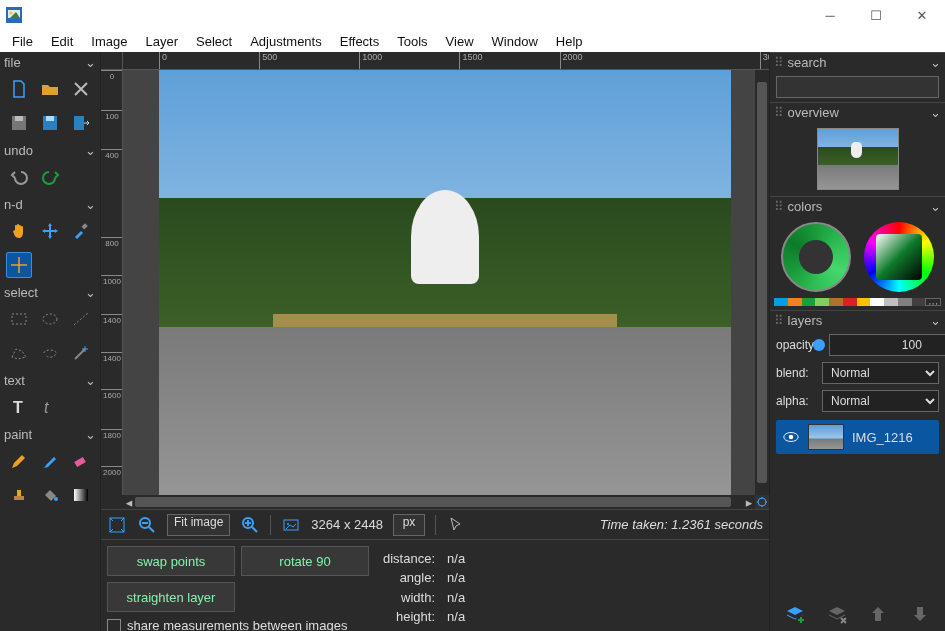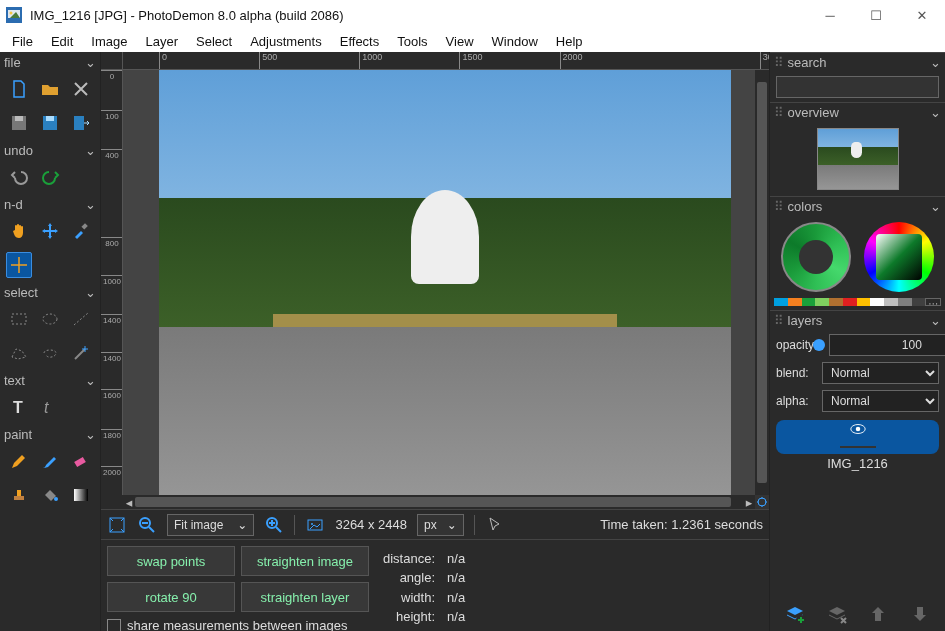--- a/index.html
+++ b/index.html
@@ -28,33 +28,33 @@
   .ruler-v { width:22px; background:#2a2a2a; border-right:1px solid #555; position:relative; overflow:hidden;}
   .ruler-v .tick { position:absolute; left:0; width:22px; border-top:1px solid #888; font-size:8px; color:#aaa; padding-top:1px; text-align:center;}
   .viewport { flex:1; display:flex; min-height:0; }
   .canvas-wrap { flex:1; background:#444; position:relative; overflow:hidden; }
   .hscroll { height:14px; background:#2a2a2a; position:relative;}
   .hscroll .thumb { position:absolute; left:12px; right:24px; top:2px; height:10px; background:#555; border-radius:2px;}
   .hscroll .arw { position:absolute; width:12px; top:0; height:14px; display:flex; align-items:center; justify-content:center; color:#bbb;}
   .vscroll { width:14px; background:#2a2a2a; position:relative;}
   .vscroll .thumb { position:absolute; top:12px; bottom:12px; left:2px; width:10px; background:#555; border-radius:2px;}
   .statusbar { height:30px; background:#2a2a2a; display:flex; align-items:center; gap:10px; padding:0 6px; border-top:1px solid #444;}
-  .drop { height:22px; background:#333; border:1px solid #666; display:flex; align-items:center; padding:0 6px; gap:2px; color:#ddd; font-size:12px;}
+  .drop { height:22px; background:#333; border:1px solid #666; display:flex; align-items:center; padding:0 6px; gap:2px; color:#ddd; font-size:12px;flex-direction:column;}
   .options-bar { height:92px; background:#2a2a2a; border-top:1px solid #444; display:flex; padding:6px; gap:14px; }
   .btn { background:#383838; border:1px solid #555; color:#86efac; display:flex; align-items:center; justify-content:center; font-size:13px; }
   .measure-grid { display:grid; grid-template-columns:auto auto; column-gap:12px; row-gap:2px; align-items:center; margin-top:4px;}
   .measure-grid .lbl { text-align:right; color:#ddd; }
   .search-box { margin:4px 6px; height:22px; border:1px solid #666; background:#333; }
   .overview-img { margin:6px auto; width:82px; height:62px; border:1px solid #888; }
   .swatch-row { display:flex; height:12px; padding:0 4px 4px 4px; gap:0;}
   .swatch-row div { flex:1; }
   .layer-controls { padding:4px 6px; display:flex; flex-direction:column; gap:6px; font-size:12px; }
   .layer-row { display:flex; align-items:center; gap:6px; }
   .layer-row select, .num-in { flex:1; height:22px; background:#222; border:1px solid #666; color:#ddd; font-size:12px; padding:0 4px;}
-  .layer-item { margin:4px 6px; height:34px; background:#0a56a0; display:flex; align-items:center; gap:8px; padding:0 6px; border-radius:8px;flex-direction:column;}
+  .layer-item { margin:4px 6px; height:34px; background:#0a56a0; display:flex; align-items:center; gap:8px; padding:0 6px; border-radius:2px;}
   .layer-thumb { width:36px; height:26px; background:#7aa3c6; border:1px solid #333;}
   .listops { height:34px; display:flex; justify-content:space-around; align-items:center; padding:0 4px;}
   .ico { width:20px; height:20px; }
   .photo { position:absolute; left:36px; top:0; width:572px; height:428px; }
   .sky { position:absolute; left:0; top:0; right:0; height:55%; background:linear-gradient(#5f9fd8,#9bc5e8); }
   .trees { position:absolute; left:0; right:0; top:30%; height:30%; background:linear-gradient(#2a4a1e,#3c6028); }
   .road { position:absolute; left:0; right:0; bottom:0; height:40%; background:linear-gradient(#7a7a7a,#969696); }
   .lawn { position:absolute; left:20%; right:20%; top:57%; height:8%; background:#a38f4a; }
   .dome { position:absolute; left:44%; top:28%; width:12%; height:22%; background:#eee; border-radius:50% 50% 8px 8px; }
   .colorwheel { width:70px; height:70px; border-radius:50%; background:conic-gradient(#1a9a3a,#2fbf55,#45d86c,#2fbf55,#1a9a3a,#0d7a2a,#1a9a3a); border:2px solid #888; position:relative;}
@@ -67,21 +67,20 @@
 <body>
 
 <div class="win">
   <div class="titlebar">
     <svg class="app-icon" viewBox="0 0 16 16">
         <rect width="16" height="16" fill="#2b6cb0"></rect>
         <rect x="2" y="3" width="12" height="8" fill="#e0e8f0"></rect>
         <circle cx="5" cy="6" r="1.5" fill="#f5c542"></circle>
         <polygon points="4,11 10,5 14,11" fill="#4a7a3a"></polygon>
       </svg>
-    <span>IMG_1216 [JPG]  -  PhotoDemon 8.0 alpha (build 2086)</span>
     <div class="wincontrols">
       <div>─</div>
       <div>☐</div>
       <div>✕</div>
     </div>
   </div>
   <div class="menubar">
     <span>File</span>
     <span>Edit</span>
     <span>Image</span>
@@ -386,27 +385,26 @@
         <div class="drop">
             <span>px</span>
             <span style="margin-left:8px;">⌄</span>
           </div>
         <div style="width:1px;height:20px;background:#555;"></div>
         <div>
             <svg class="ico" viewBox="0 0 20 20">
               <path d="M5 3l3 12 2-4 4-2z" fill="none" stroke="#bbb"></path>
             </svg>
           </div>
-        <span style="margin-left:auto;">Time taken: 1.2361 seconds</span>
+        <span style="margin-left:auto;font-style:italic;">Time taken: 1.2361 seconds</span>
       </div>
 
       <div class="options-bar">
         <div style="display:grid;grid-template-columns:128px 128px;gap:6px;">
           <div class="btn" style="height:30px;">swap points</div>
-          <div class="btn" style="height:30px;">straighten image</div>
           <div class="btn" style="height:30px;">rotate 90</div>
           <div class="btn" style="height:30px;">straighten layer</div>
           <label style="grid-column:1/3;display:flex;align-items:center;gap:6px;">
             <span style="width:14px;height:14px;border:1px solid #888;display:inline-block;"></span>
             <span>share measurements between images</span>
           </label>
         </div>
         <div class="measure-grid">
           <span class="lbl">distance:</span>
             <span>n/a</span>

